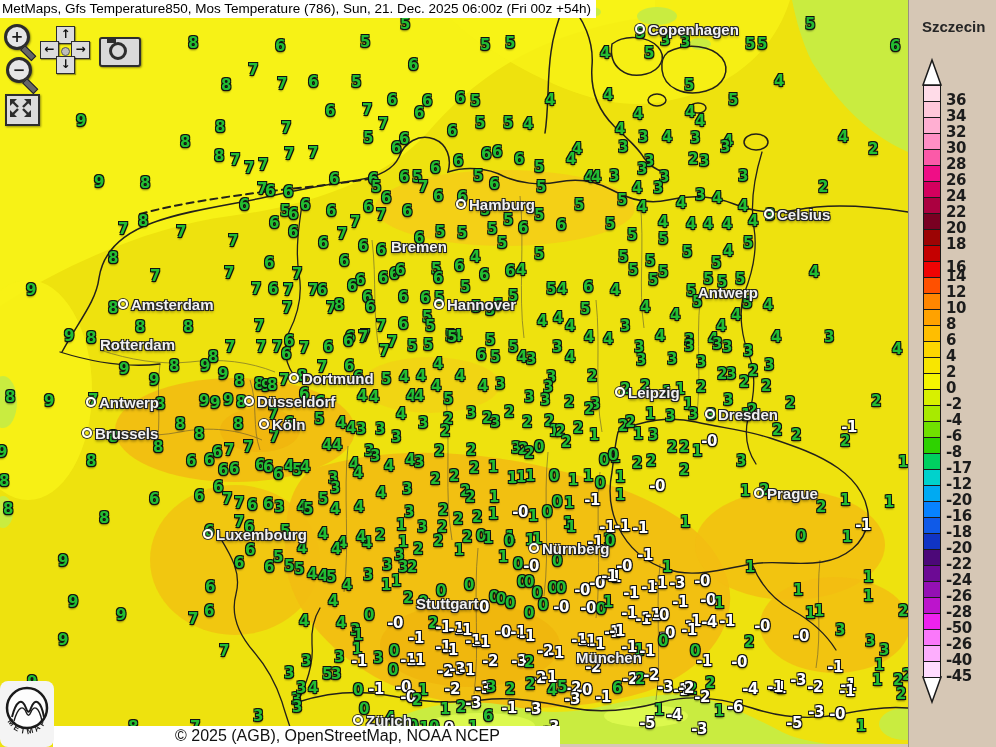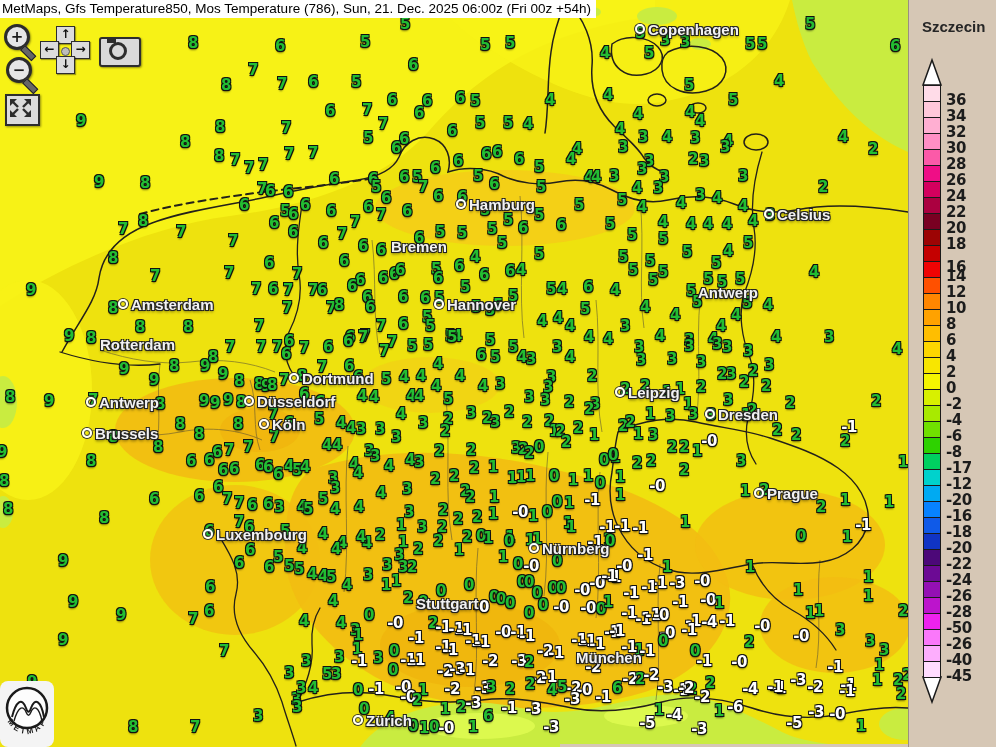--- a/index.html
+++ b/index.html
@@ -905,20 +905,23 @@
       </g>
       <g stroke="#2d2d2d" stroke-width="2.4">
         <line x1="5" y1="5" x2="11" y2="11"></line>
           <line x1="22" y1="5" x2="16" y2="11"></line>
         <line x1="5" y1="19" x2="11" y2="13"></line>
           <line x1="22" y1="19" x2="16" y2="13"></line>
       </g>
     </svg>
   </div>
 
+  <div id="attribution">
+    <span>© 2025 (AGB), OpenStreetMap, NOAA NCEP</span>
+  </div>
   <div id="beltline"></div>
 
   <div id="logo">
     <svg width="54" height="66" viewBox="0 0 54 66">
       <circle cx="27" cy="27" r="20" fill="#fdfdfd" stroke="#1a1a1a" stroke-width="2.5"></circle>
       <path d="M12 36 C16 20 22 16 26 27 C27.5 32 29.5 32 31 27 C35 16 41 20 44 36" fill="none" stroke="#1a1a1a" stroke-width="2"></path>
       <path d="M14 40 C18 26 23 23 26.5 32 C27.7 35 29.3 35 30.5 32 C34 23 39 26 42 40" fill="none" stroke="#1a1a1a" stroke-width="1.4"></path>
       <defs>
           <path id="logoarc" d="M6 36 A22 24 0 0 0 48 36"></path>
         </defs>

